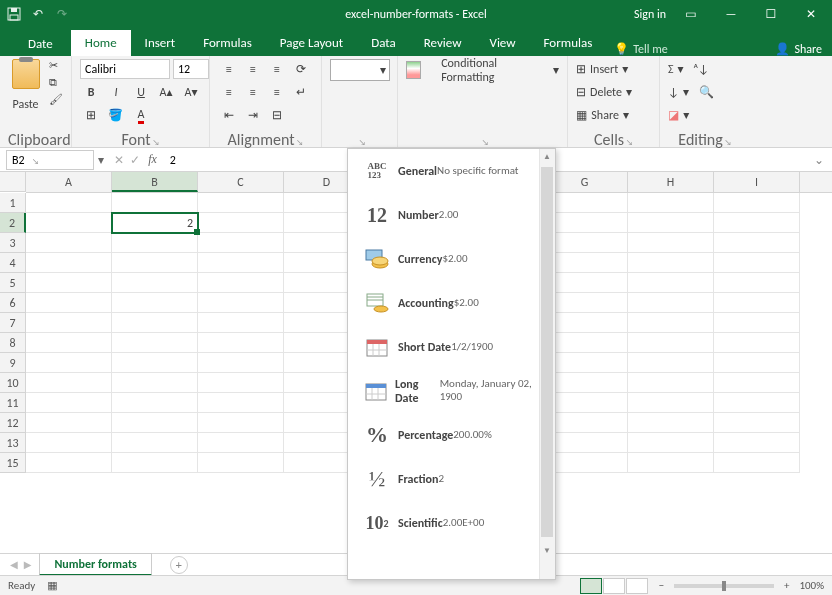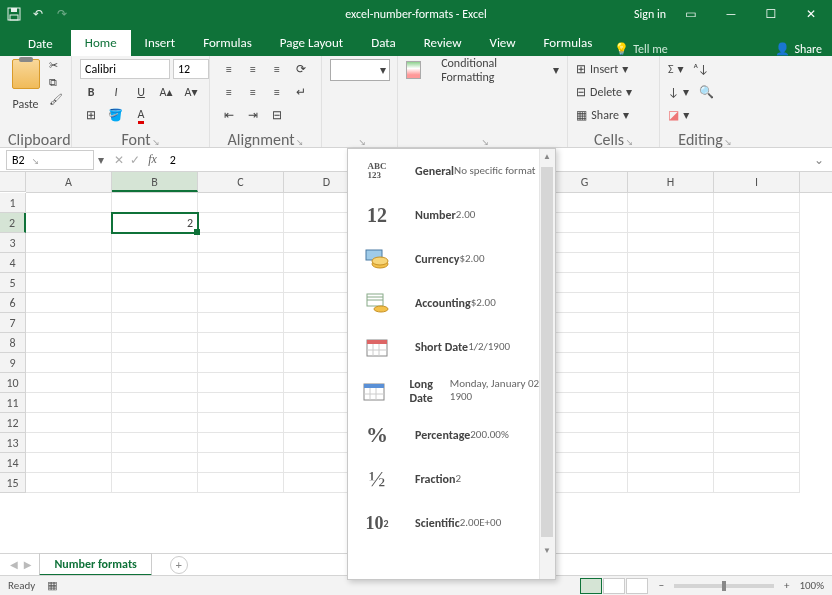--- a/index.html
+++ b/index.html
@@ -61,21 +61,21 @@
 .rows { }
 .row { display:flex; height:20px; }
 .row-h { width:26px; background:#f3f3f3; border-right:1px solid #d4d4d4; border-bottom:1px solid #d4d4d4; text-align:center; line-height:20px; font-size:12px; color:#555; }
 .row-h.active { background:#d5e4d5; border-right:2px solid #0f7239; }
 .cell { width:86px; border-right:1px solid #e5e5e5; border-bottom:1px solid #e5e5e5; height:20px; line-height:20px; padding-right:4px; text-align:right; font-size:12px; }
 .cell.selected { outline:2px solid #0f7239; outline-offset:-1px; position:relative; }
 .cell.selected::after { content:""; position:absolute; right:-3px; bottom:-3px; width:6px; height:6px; background:#0f7239; }
 
 .dropdown { position:absolute; left:347px; top:92px; width:209px; background:#fff; border:1px solid #c8c8c8; box-shadow:2px 2px 6px rgba(0,0,0,.2); z-index:100; }
 .dd-scroll { height:430px; overflow:hidden; position:relative; }
-.dd-item { display:flex; gap:23px; padding:6px 10px 6px 14px; align-items:center; min-height:44px; }
+.dd-item { display:flex; gap:6px; padding:6px 10px 6px 14px; align-items:center; min-height:44px; }
 .dd-icon { width:30px; height:28px; display:flex; align-items:center; justify-content:center; font-family:'Times New Roman',serif; color:#555; }
 .dd-text { display:flex; flex-direction:row; }
 .dd-title { font-size:12px; font-weight:600; color:#444; }
 .dd-sub { font-size:11px; color:#666; }
 .dd-sb { position:absolute; right:0; top:0; width:16px; height:430px; background:#f3f3f3; border-left:1px solid #e5e5e5; }
 .dd-sb::before { content:"\25B2"; position:absolute; top:2px; left:3px; font-size:8px; color:#888; }
 .dd-sb::after { content:"\25BC"; position:absolute; bottom:24px; left:3px; font-size:8px; color:#888; }
 .dd-thumb { position:absolute; right:2px; top:18px; width:12px; height:370px; background:#d6d6d6; }
 
 .sheet-tabs { position:absolute; bottom:20px; left:0; right:0; height:22px; background:#fff; border-top:1px solid #d4d4d4; display:flex; align-items:center; padding-left:10px; gap:8px; }
@@ -516,32 +516,20 @@
         <div class="cell"></div>
         <div class="cell"></div>
         <div class="cell"></div>
         <div class="cell"></div>
         <div class="cell"></div>
         <div class="cell"></div>
         <div class="cell"></div>
         <div class="cell"></div>
       </div>
       <div class="row">
-        <div class="row-h">14</div>
-        <div class="cell"></div>
-        <div class="cell"></div>
-        <div class="cell"></div>
-        <div class="cell"></div>
-        <div class="cell"></div>
-        <div class="cell"></div>
-        <div class="cell"></div>
-        <div class="cell"></div>
-        <div class="cell"></div>
-      </div>
-      <div class="row">
         <div class="row-h">15</div>
         <div class="cell"></div>
         <div class="cell"></div>
         <div class="cell"></div>
         <div class="cell"></div>
         <div class="cell"></div>
         <div class="cell"></div>
         <div class="cell"></div>
         <div class="cell"></div>
         <div class="cell"></div>

